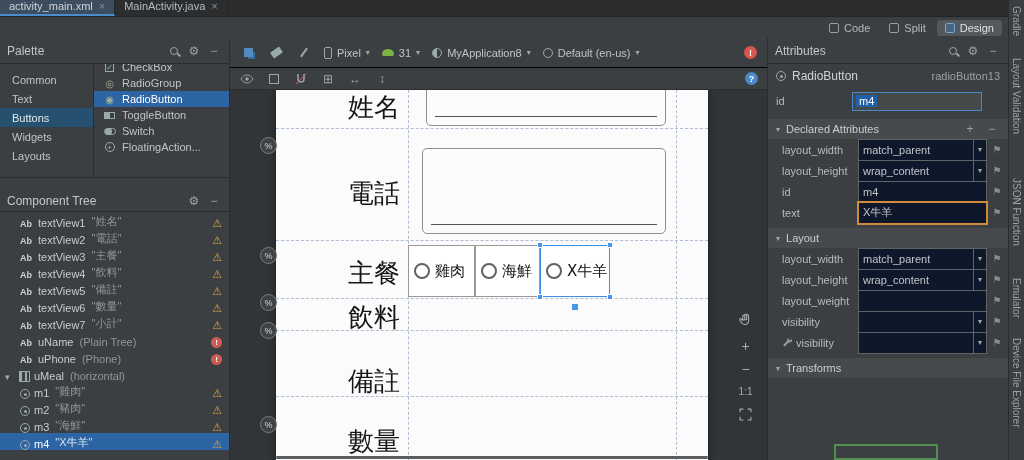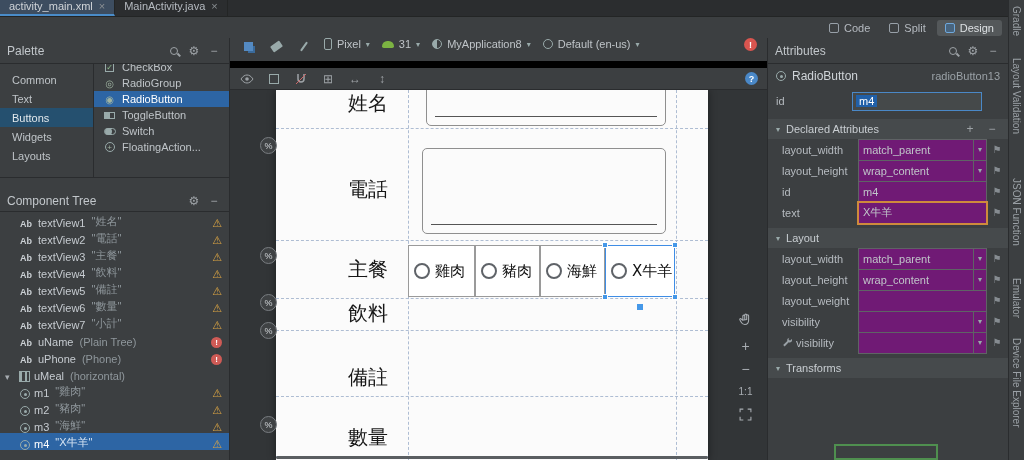--- a/index.html
+++ b/index.html
@@ -57,39 +57,39 @@
 .t-detail{color:#8f979c;margin-left:2px}
 .trow.selected .t-detail{color:#d5e3f2}
 .badge{margin-left:auto;margin-right:7px;flex:0 0 auto}
 .warn{color:#d9a343;font-size:11px;line-height:11px}
 .errb{width:11px;height:11px;border-radius:50%;background:#cf5b56;color:#fff;font-size:8px;font-weight:bold;display:inline-flex;align-items:center;justify-content:center}
 .ab{font-size:9px;font-weight:bold;color:#ccd1d5;width:14px;flex:0 0 auto}
 .ricon{width:10px;height:10px;border:1px solid #9aa;border-radius:50%;position:relative;flex:0 0 auto}
 .ricon::after{content:"";position:absolute;left:2.5px;top:2.5px;width:3px;height:3px;border-radius:50%;background:#9aa}
 .hgicon{width:11px;height:11px;border:1px solid #9aa;background:repeating-linear-gradient(90deg,#9aa 0 2px,transparent 2px 5px);flex:0 0 auto}
 
-.dtoolbar{height:30px;display:flex;align-items:flex-start;gap:12px;padding:0 10px;border-bottom:7px solid #000000;flex:0 0 auto}
+.dtoolbar{height:30px;display:flex;align-items:center;gap:12px;padding:0 10px;border-bottom:1px solid #000000;flex:0 0 auto}
 .chip{display:flex;align-items:center;gap:5px;color:#bfc4c8;cursor:pointer}
 .chev{font-size:8px;color:#9aa}
 .ic-layers{width:9px;height:9px;background:#548ac2;box-shadow:3px 3px 0 -1px #3a6a9a;display:inline-block}
 .ic-eraser{width:11px;height:7px;background:#9aa;border-radius:1px;transform:rotate(-35deg);display:inline-block}
 .ic-pen{width:2px;height:11px;background:#9aa;transform:rotate(35deg);border-radius:1px;display:inline-block}
 .ic-phone{width:8px;height:12px;border:1px solid #9aa;border-radius:2px;display:inline-block}
 .ic-android{width:12px;height:7px;background:#7cb342;border-radius:6px 6px 2px 2px;display:inline-block}
 .ic-half{width:10px;height:10px;border-radius:50%;border:1px solid #9aa;background:linear-gradient(90deg,#9aa 50%,transparent 50%);display:inline-block}
 .ic-globe{width:10px;height:10px;border-radius:50%;border:1px solid #9aa;display:inline-block}
 .errc{width:13px;height:13px;border-radius:50%;background:#d9554f;color:#fff;font-weight:bold;font-size:9px;display:inline-flex;align-items:center;justify-content:center}
 .helpc{width:13px;height:13px;border-radius:50%;background:#4a88c7;color:#fff;font-weight:bold;font-size:9px;display:inline-flex;align-items:center;justify-content:center}
 
 .ctoolbar{height:22px;display:flex;align-items:center;gap:11px;padding:0 9px;border-bottom:1px solid #2a2c2e;flex:0 0 auto;color:#9da2a6}
 .bp{width:10px;height:10px;border:1px solid #9aa;display:inline-block}
 
 .canvas{flex:1;position:relative;background:#323537;overflow:hidden}
 .artboard{position:absolute;left:46px;top:0;width:432px;height:370px;background:#fbfbfb;overflow:hidden;box-shadow:0 0 8px rgba(0,0,0,.45)}
-.flabel{position:absolute;font-size:20px;color:#161616;font-family:"DejaVu Sans",sans-serif}
+.flabel{position:absolute;font-size:26px;color:#161616;font-family:"DejaVu Sans",sans-serif}
 .f-name{position:absolute;left:150px;top:-14px;width:240px;height:50px;border:1px solid #8f8f8f;border-radius:5px}
 .f-name::after{content:"";position:absolute;left:8px;right:8px;bottom:8px;border-bottom:1px solid #555}
 .f-phone{position:absolute;left:146px;top:58px;width:244px;height:86px;border:1px solid #8f8f8f;border-radius:5px}
 .f-phone::after{content:"";position:absolute;left:8px;right:8px;bottom:8px;border-bottom:1px solid #555}
 .mealrow{position:absolute;left:132px;top:155px;height:52px;display:flex}
 .mbox{border:1px solid #9a9a9a;background:#fff;display:flex;align-items:center;padding:0 5px;gap:5px;position:relative}
 .mbox .rc{width:16px;height:16px;border:2px solid #5f6368;border-radius:50%;flex:0 0 auto}
 .mlabel{font-size:15px;color:#111;font-family:"DejaVu Sans",sans-serif;white-space:nowrap}
 .mbox.selected{border:1px solid #3e8de5}
 .hdl{position:absolute;width:6px;height:6px;background:#4598e8;border:1px solid #fff}
@@ -107,21 +107,21 @@
 .comp-name{color:#cfd4d8;font-size:12px}
 .comp-id{margin-left:auto;color:#9aa1a6}
 .idrow{height:26px;display:flex;align-items:center;padding:0 8px;gap:4px;flex:0 0 auto}
 .idrow .albl{width:72px}
 .idfield{flex:1;height:19px;background:#45494a;border:1px solid #4a88c7;display:flex;align-items:center;padding:0 3px;margin-right:18px}
 .idfield .sel{background:#2160a8;color:#fff;padding:0 3px}
 .sect{height:20px;background:#464a4c;display:flex;align-items:center;gap:6px;padding:0 8px;color:#c9ced2;margin-top:5px;flex:0 0 auto}
 .arow{height:21px;display:flex;align-items:center;padding:0 5px 0 14px;gap:4px;flex:0 0 auto}
 .albl{width:72px;color:#b6bbc0;overflow:hidden;white-space:nowrap;flex:0 0 auto}
 .albl.iconed{display:flex;align-items:center;gap:4px}
-.afield{flex:1;height:22px;background:#701a75;border:1px solid #5f6365;display:flex;align-items:center;padding:0 0 0 4px;color:#c0c5c9;position:relative;min-width:0}
+.afield{flex:1;height:22px;background:#0f172a;border:1px solid #5f6365;display:flex;align-items:center;padding:0 0 0 4px;color:#c0c5c9;position:relative;min-width:0}
 .afield .aval{flex:1;overflow:hidden;white-space:nowrap}
 .ddbtn{width:13px;align-self:stretch;border-left:1px solid #5f6365;display:inline-flex;align-items:center;justify-content:center;font-size:8px;color:#9aa}
 .afield.focus{border-color:#cf8a3c;box-shadow:0 0 0 1px #cf8a3c}
 .aflag{width:12px;color:#868c91;font-size:10px;text-align:center;flex:0 0 auto}
 .greenbox{position:absolute;left:66px;bottom:0;width:104px;height:16px;border:2px solid #4f8f4f}
 
 .strip{position:absolute;right:0;top:0;width:16px;height:460px;background:#3c3f41;border-left:1px solid #2a2c2e}
 .vtab{position:absolute;left:2px;writing-mode:vertical-rl;font-size:10px;color:#9ba1a6;white-space:nowrap}
 </style>
 </head>
@@ -374,24 +374,20 @@
         <div class="flabel" style="left:72px;top:86px">電話</div>
         <div class="f-phone"></div>
         <div class="flabel" style="left:72px;top:166px">主餐</div>
         <div class="mealrow">
           <div class="mbox" style="width:67px">
             <span class="rc"></span>
             <span class="mlabel">雞肉</span>
           </div>
           <div class="mbox" style="width:65px">
             <span class="rc"></span>
-            <span class="mlabel">豬肉</span>
-          </div>
-          <div class="mbox" style="width:65px">
-            <span class="rc"></span>
             <span class="mlabel">海鮮</span>
           </div>
           <div class="mbox selected" style="width:70px">
             <span class="rc"></span>
             <span class="mlabel">X牛羊</span>
             <span class="hdl tl"></span>
             <span class="hdl tr"></span>
             <span class="hdl bl"></span>
             <span class="hdl br"></span>
             <span class="hdl bc"></span>

